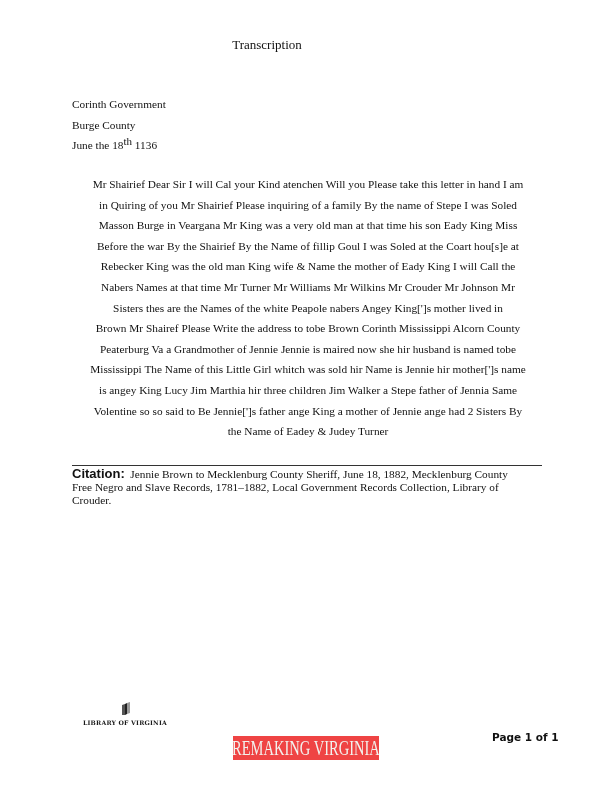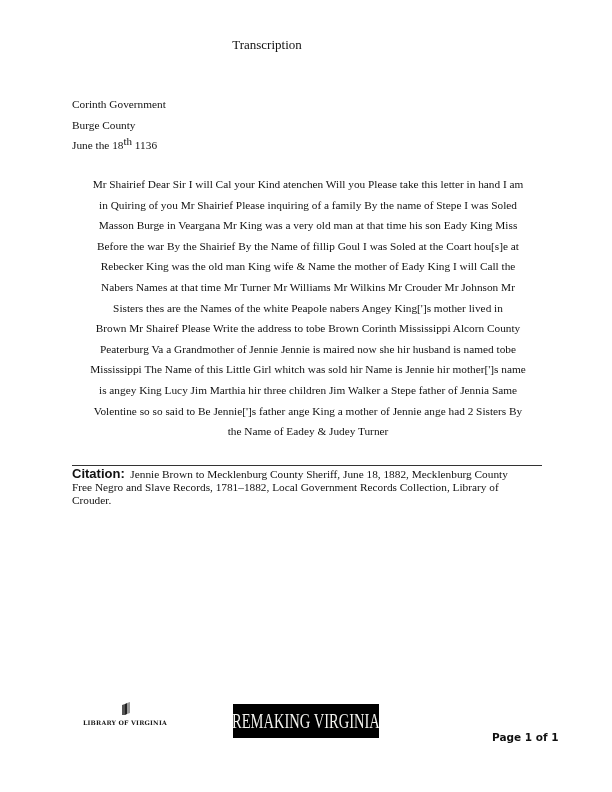--- a/index.html
+++ b/index.html
@@ -90,25 +90,25 @@
       font-family: "DejaVu Serif", serif;
       font-weight: bold;
       font-size: 6.2px;
       letter-spacing: 0.2px;
       color: #1a1a1a;
       white-space: nowrap;
       text-align: center;
     }
     .rv-logo {
       position: absolute;
-      top: 704px;
+      top: 736px;
       left: 233px;
       width: 146px;
-      height: 34px;
-      background: #000000;
+      height: 24px;
+      background: #ef4444;
       color: #f2f2ee;
       display: flex;
       align-items: center;
       justify-content: center;
       overflow: hidden;
     }
     .rv-text {
       font-family: "Liberation Serif", "DejaVu Serif", serif;
       font-size: 22px;
       letter-spacing: 0px;

